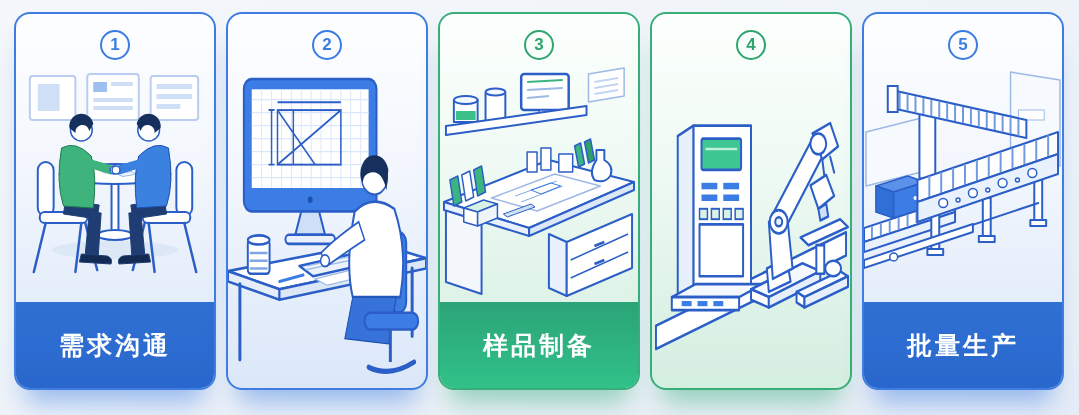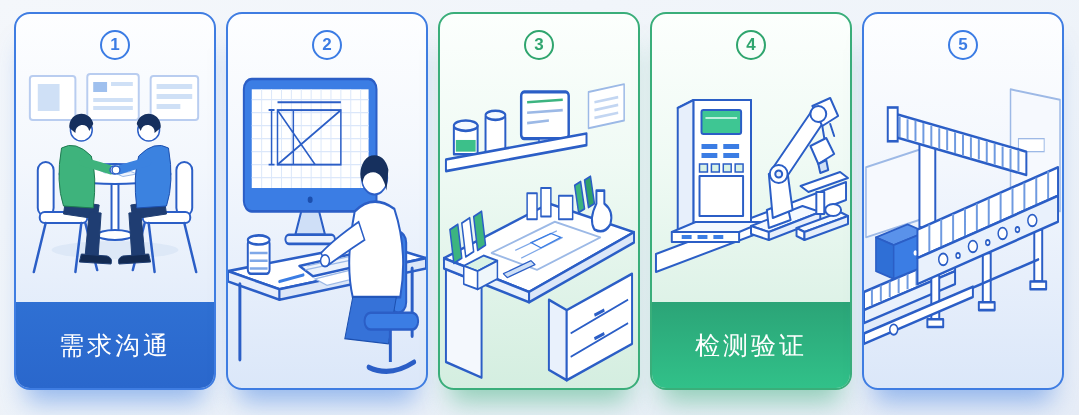--- a/index.html
+++ b/index.html
@@ -29,21 +29,21 @@
     width:30px;height:30px;border-radius:50%;border:2px solid;box-sizing:border-box;
     display:flex;align-items:center;justify-content:center;
     font-size:17px;font-weight:bold;background:transparent;
   }
   .blue .badge{color:#3b7ce4;border-color:#3b7ce4;}
   .green .badge{color:#2fa56e;border-color:#2fa56e;}
   svg.illu{position:absolute;left:0;top:0;width:100%;height:100%;}
   .band{height:86px;display:flex;align-items:center;justify-content:center;}
   .blue .band{background:linear-gradient(180deg,#2f70d3 0%,#2a67cc 100%);}
   .green .band{background:linear-gradient(180deg,#2ba477 0%,#31c189 100%);}
-  .band span{color:#ffffff;font-size:25px;font-weight:normal;letter-spacing:3px;}
+  .band span{color:#ffffff;font-size:25px;font-weight:bold;letter-spacing:3px;}
 </style>
 </head>
 <body>
 
 <div class="stage">
 
   <div class="card blue">
     <div class="art">
       <svg class="illu" viewBox="0 0 200 288" preserveAspectRatio="none">
         <ellipse cx="100" cy="236" rx="64" ry="9" fill="#dde8f7"></ellipse>
@@ -205,20 +205,23 @@
           <path d="M24,194 L44,186 L58,190 L38,198 Z" fill="#d9f2e6"></path>
           <path d="M24,194 L38,198 L38,212 L24,208 Z" fill="#fff"></path>
           <path d="M38,198 L58,190 L58,204 L38,212 Z" fill="#eef6fb"></path>
           <path d="M64,200 L92,190 L96,193 L68,203 Z" fill="#cfe0f6" stroke-width="1"></path>
         </g>
       </svg>
       <div class="badge">
         <span>3</span>
       </div>
     </div>
+    <div class="band">
+      <span>样品制备</span>
+    </div>
   </div>
 
   <div class="card green">
     <div class="art">
       <svg class="illu" viewBox="0 0 200 288" preserveAspectRatio="none">
         <path d="M4,240 L196,168 L196,186 L4,258 Z" fill="#fff" stroke="#2b5ec6" stroke-width="2" stroke-linejoin="round"></path>
 
         <g stroke="#2b5ec6" stroke-width="2" stroke-linejoin="round">
           <path d="M26,94 L42,86 L100,86 L84,94 Z" fill="#f4f9ff"></path>
           <path d="M26,94 L42,86 L42,212 L26,220 Z" fill="#e7effb"></path>
@@ -267,23 +270,20 @@
           <ellipse cx="183" cy="196" rx="8" ry="6"></ellipse>
           <path d="M150,172 L190,158 L198,164 L158,178 Z"></path>
           <path d="M160,132 L176,124 L184,140 L168,150 Z"></path>
           <path d="M168,150 L176,146 L178,156 L170,159 Z" fill="#cfe0f6"></path>
         </g>
       </svg>
       <div class="badge">
         <span>4</span>
       </div>
     </div>
-    <div class="band">
-      <span>检测验证</span>
-    </div>
   </div>
 
   <div class="card blue">
     <div class="art">
       <svg class="illu" viewBox="0 0 200 288" preserveAspectRatio="none">
         <path d="M2,118 L58,104 L58,158 L2,172 Z" fill="#f6f9fe" stroke="#9db9e6" stroke-width="1.5" stroke-linejoin="round"></path>
         <path d="M148,58 L198,66 L198,152 L148,144 Z" fill="#f6f9fe" stroke="#9db9e6" stroke-width="1.5" stroke-linejoin="round"></path>
         <rect x="156" y="96" width="26" height="10" fill="#fff" stroke="#9db9e6" stroke-width="1"></rect>
 
         <path d="M56,98 L72,102 L72,168 L56,164 Z" fill="#fff" stroke="#2b5ec6" stroke-width="2" stroke-linejoin="round"></path>
@@ -322,15 +322,18 @@
           <circle cx="125" cy="176" r="2"></circle>
           <circle cx="155" cy="166" r="2"></circle>
         </g>
         <path d="M0,246 L110,210 L110,218 L0,254 Z" fill="#fff" stroke="#2b5ec6" stroke-width="2" stroke-linejoin="round"></path>
         <circle cx="30" cy="243" r="4" fill="#fff" stroke="#2b5ec6" stroke-width="1.5"></circle>
       </svg>
       <div class="badge">
         <span>5</span>
       </div>
     </div>
+    <div class="band">
+      <span>批量生产</span>
+    </div>
   </div>
 
 </div>
 
 </body></html>

